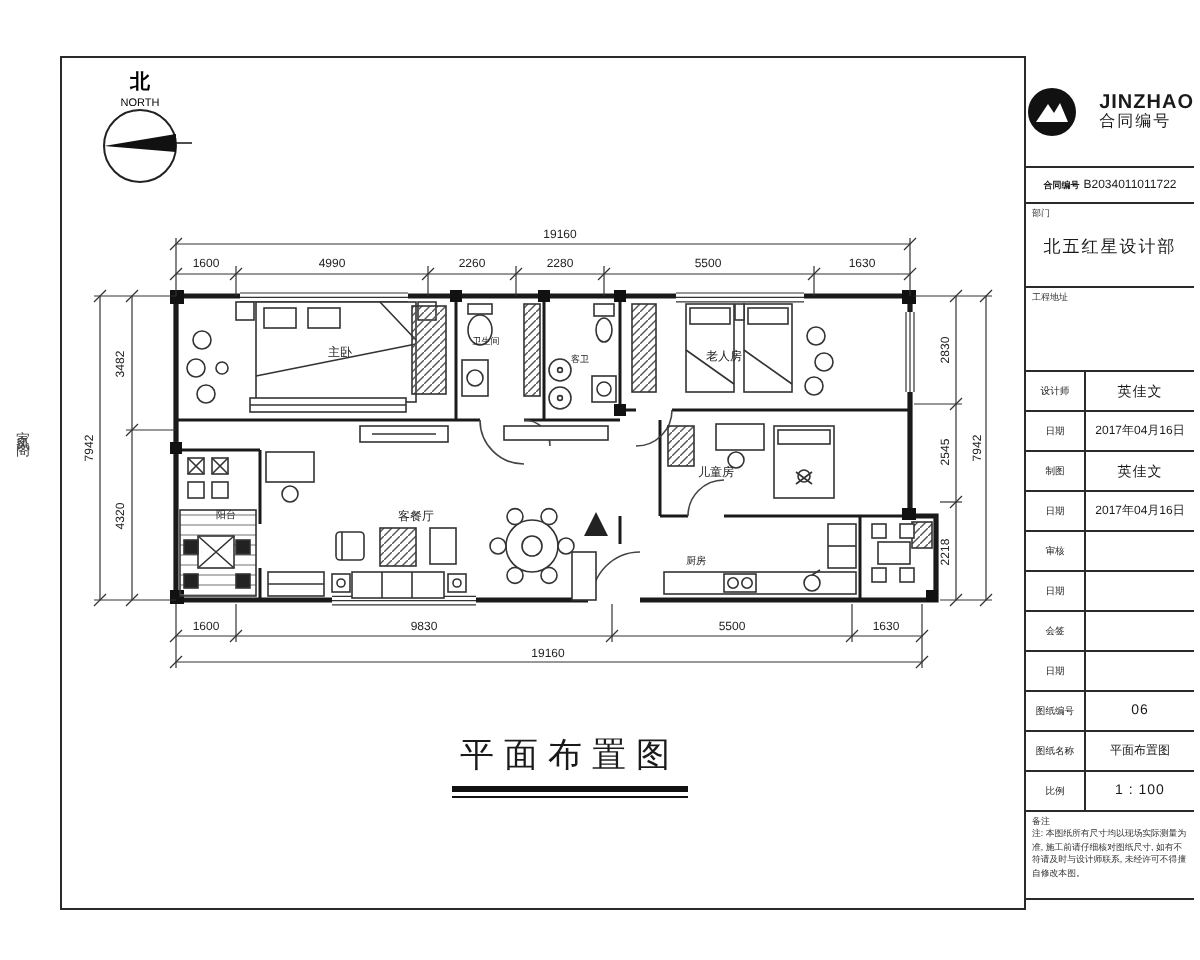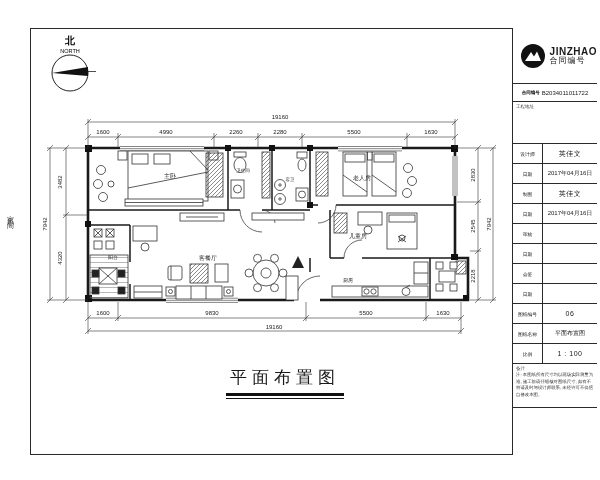--- a/index.html
+++ b/index.html
@@ -7,21 +7,21 @@
          font-family:"Liberation Sans","DejaVu Sans",sans-serif;color:#1a1a1a;}
   .frame{position:absolute;left:30px;top:28px;width:566px;height:427px;
          border:1.2px solid #2a2a2a;box-sizing:border-box;}
   .side-label{position:absolute;left:5px;top:210px;writing-mode:vertical-rl;
               font-size:7px;letter-spacing:3px;color:#444;}
   svg{position:absolute;left:0;top:0;}
   
   .tb{position:absolute;left:512px;top:28px;width:85px;height:427px;
       border-left:1.2px solid #2a2a2a;box-sizing:border-box;background:#fff;}
   .tb .cell{border-bottom:1px solid #2a2a2a;box-sizing:border-box;overflow:hidden;}
-  .tb-logo{height:56px;display:flex;align-items:center;justify-content:flex-end;gap:4px;}
+  .tb-logo{height:56px;display:flex;align-items:center;justify-content:space-between;gap:4px;}
   .tb-logo .brand{line-height:1.1;}
   .tb-logo .brand .en{font-weight:bold;font-size:10px;letter-spacing:0.5px;}
   .tb-logo .brand .cn{font-size:8px;letter-spacing:1px;}
   .tb-contract{height:18px;display:flex;align-items:center;justify-content:center;gap:2px;}
   .tb-contract .lbl{font-size:4.5px;font-weight:bold;}
   .tb-contract .val{font-size:6px;}
   .tb-dept,.tb-addr{height:42px;position:relative;}
   .mini-lbl{position:absolute;left:3px;top:2px;font-size:4.5px;color:#333;}
   .tb-dept .val{position:absolute;left:0;right:0;top:16px;text-align:center;
                 font-size:8.5px;letter-spacing:1px;}
@@ -366,20 +366,24 @@
       </svg>
       <div class="brand">
         <div class="en">JINZHAO</div>
         <div class="cn">合同编号</div>
       </div>
     </div>
     <div class="cell tb-contract">
       <span class="lbl">合同编号</span>
       <span class="val">B2034011011722</span>
     </div>
+    <div class="cell tb-dept">
+      <span class="mini-lbl">部门</span>
+      <div class="val">北五红星设计部</div>
+    </div>
     <div class="cell tb-addr">
       <span class="mini-lbl">工程地址</span>
       <div class="val"></div>
     </div>
 
     <div class="cell tb-row">
       <div class="l">设计师</div>
       <div class="v big">英佳文</div>
     </div>
     <div class="cell tb-row">

